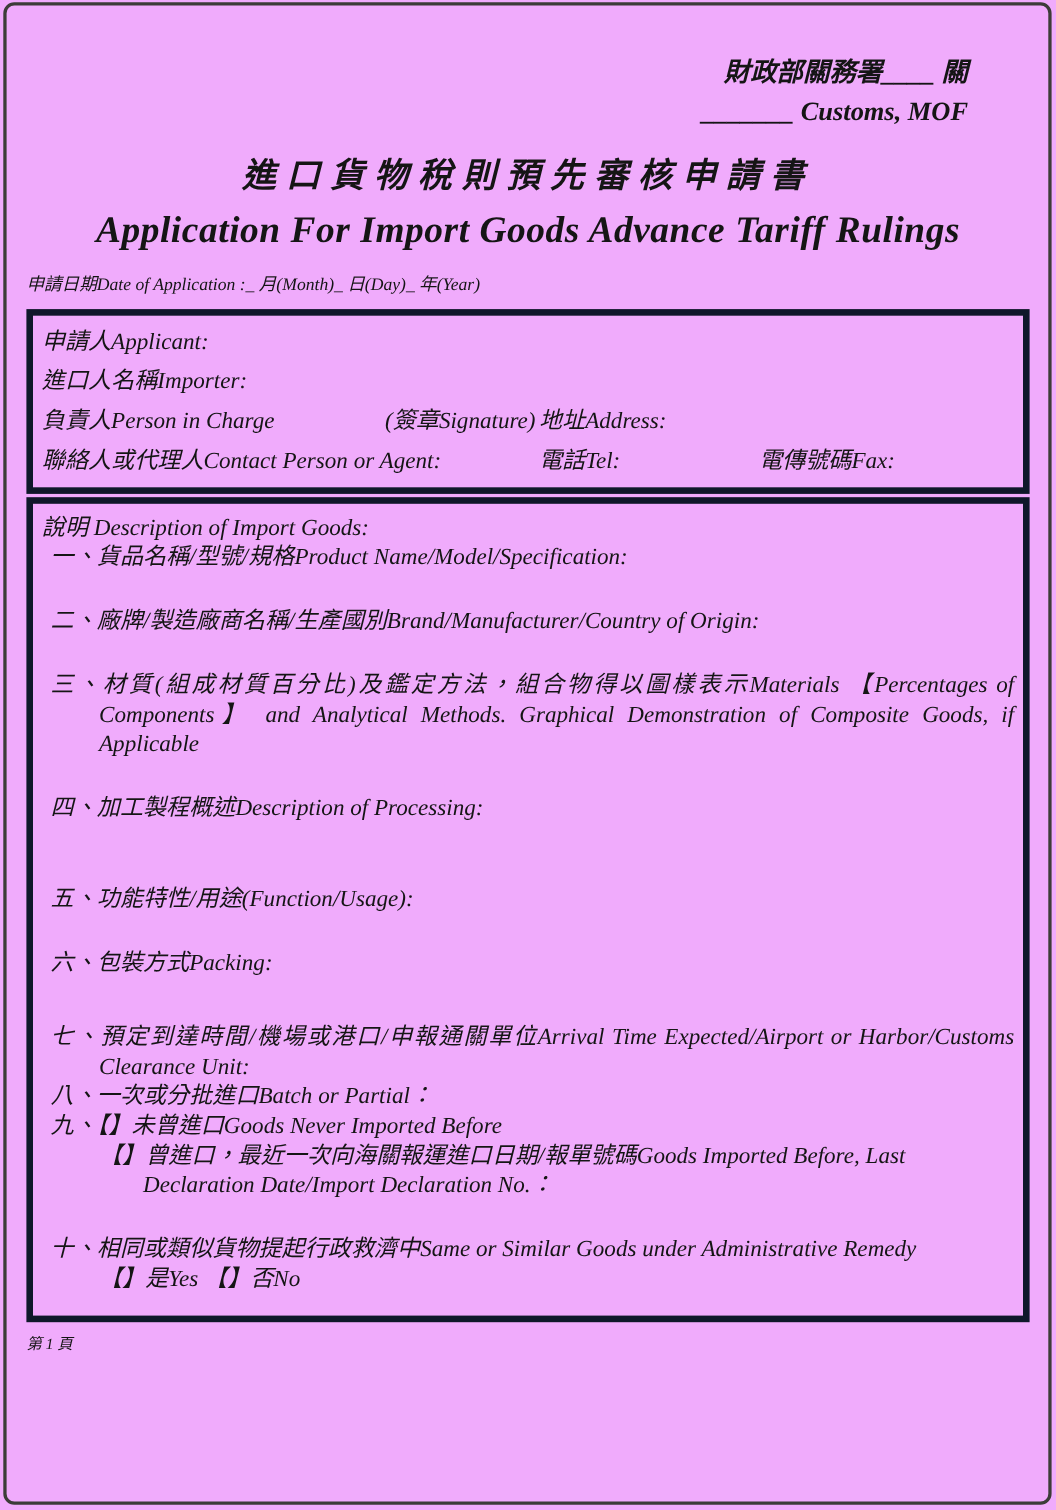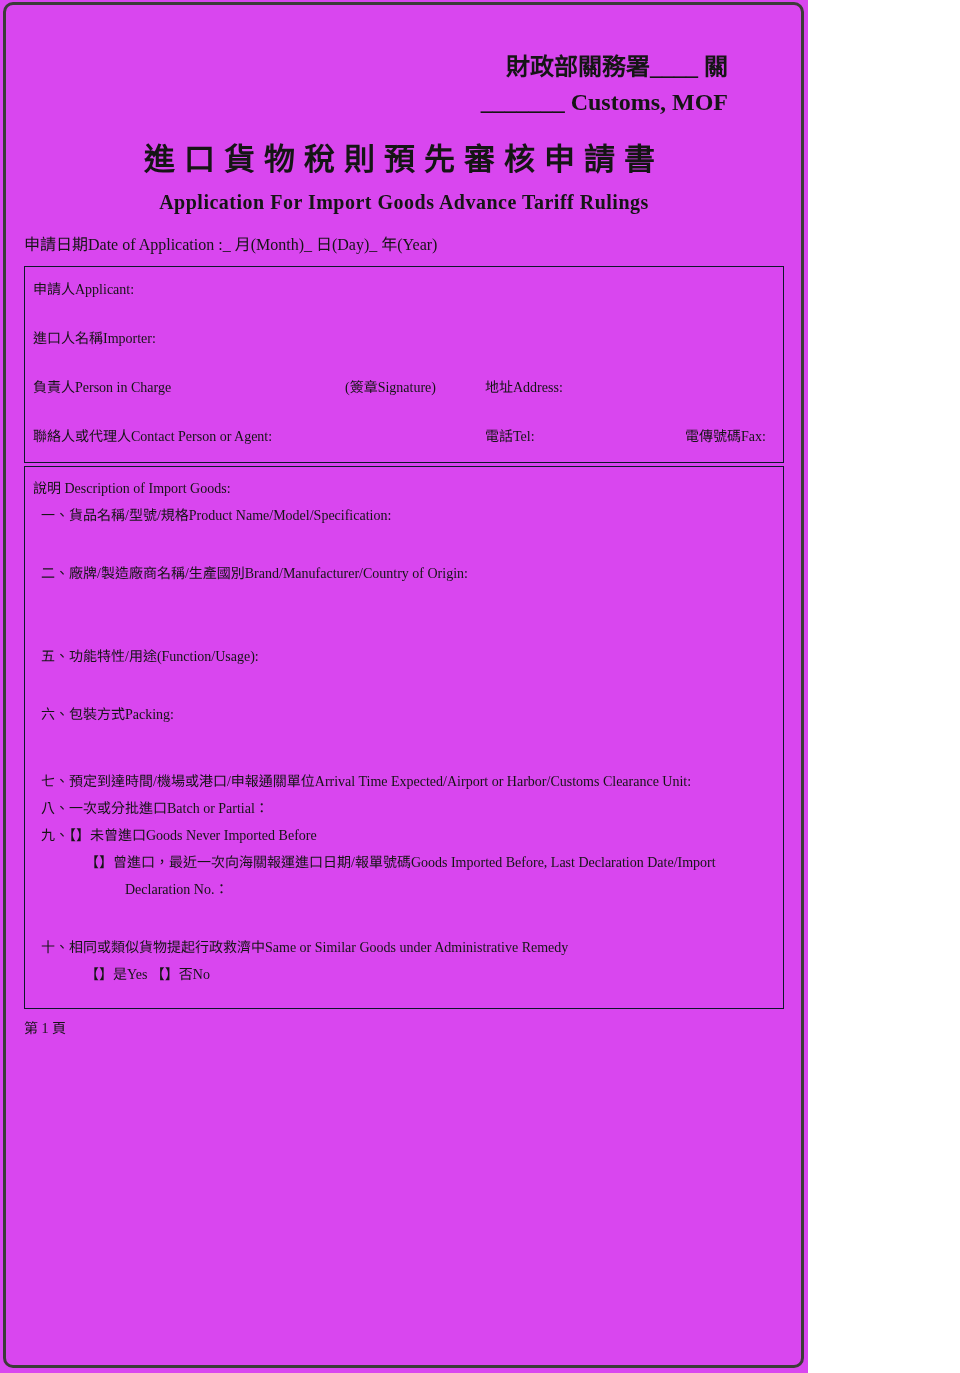--- a/index.html
+++ b/index.html
@@ -7,24 +7,25 @@
     padding: 0;
     background: #ffffff;
     width: 960px;
     height: 1373px;
     font-family: "Liberation Serif", serif;
     color: #151515;
     overflow: hidden;
   }
   .page {
     position: relative;
-    width: 808px;
+    width: 960px;
     height: 1373px;
-    background: #d946ef;
+    background: #f0abfc;
     box-sizing: border-box;
+    font-style: italic;
   }
   .scan-frame {
     position: absolute;
     left: 3px; top: 2px; right: 4px; bottom: 5px;
     border: 3px solid #3c3c38;
     border-radius: 10px;
     pointer-events: none;
   }
   .content {
     position: absolute;
@@ -41,48 +42,48 @@
   .title-zh {
     margin: 14px 0 0 0;
     text-align: center;
     font-size: 31px;
     font-weight: bold;
     letter-spacing: 9px;
   }
   .title-en {
     margin: 12px 0 0 0;
     text-align: center;
-    font-size: 20px;
+    font-size: 34px;
     font-weight: bold;
     letter-spacing: 0.5px;
   }
   
   .meta {
     margin-top: 16px;
     font-size: 16px;
     line-height: 1.9;
   }
   .meta-row { position: relative; }
   .serial {
     position: absolute;
     left: 606px;
     top: 0;
   }
   
   .box {
-    border: 1px solid #0f172a;
+    border: 6px solid #0f172a;
     box-sizing: border-box;
-    font-size: 14px;
+    font-size: 21px;
   }
   .applicant-box {
     margin-top: 6px;
     padding: 10px 8px 12px 8px;
   }
   .applicant-box .row { line-height: 26px; }
-  .applicant-box .row + .row { margin-top: 23px; }
+  .applicant-box .row + .row { margin-top: 10px; }
   .cols { display: flex; }
   .w-c1  { flex: 0 0 452px; }
   .w-c1a { flex: 0 0 312px; }
   .w-c1b { flex: 0 0 140px; }
   .w-c2  { flex: 0 0 200px; }
   .flex-rest { flex: 1 1 auto; }
   .desc-box {
     margin-top: 3px;
     padding: 8px 8px 20px 8px;
     line-height: 27px;
@@ -145,20 +146,22 @@
         <span class="w-c2">電話Tel:</span>
         <span class="flex-rest">電傳號碼Fax:</span>
       </div>
     </div>
 
     <div class="box desc-box">
       <p class="desc-heading">說明  Description of Import Goods:</p>
 
       <div class="item gap-s">一、貨品名稱/型號/規格Product Name/Model/Specification:</div>
       <div class="item gap-m">二、廠牌/製造廠商名稱/生產國別Brand/Manufacturer/Country of Origin:</div>
+      <div class="item gap-m">三、材質(組成材質百分比)及鑑定方法，組合物得以圖樣表示Materials 【Percentages of Components】 and Analytical Methods. Graphical Demonstration of Composite Goods, if Applicable</div>
+      <div class="item gap-m">四、加工製程概述Description of Processing:</div>
       <div class="item gap-l">五、功能特性/用途(Function/Usage):</div>
       <div class="item gap-m">六、包裝方式Packing:</div>
       <div class="item gap-xl">七、預定到達時間/機場或港口/申報通關單位Arrival Time Expected/Airport or Harbor/Customs Clearance Unit:</div>
       <div class="item gap-s">八、一次或分批進口Batch or Partial：</div>
       <div class="item gap-s">九、【】未曾進口Goods Never Imported Before</div>
       <div class="item-sub gap-s">【】曾進口，最近一次向海關報運進口日期/報單號碼Goods Imported Before, Last Declaration Date/Import Declaration No.：</div>
       <div class="item gap-m">十、相同或類似貨物提起行政救濟中Same or Similar Goods under Administrative Remedy</div>
       <div class="item-sub gap-s">【】是Yes 【】否No</div>
     </div>
 

